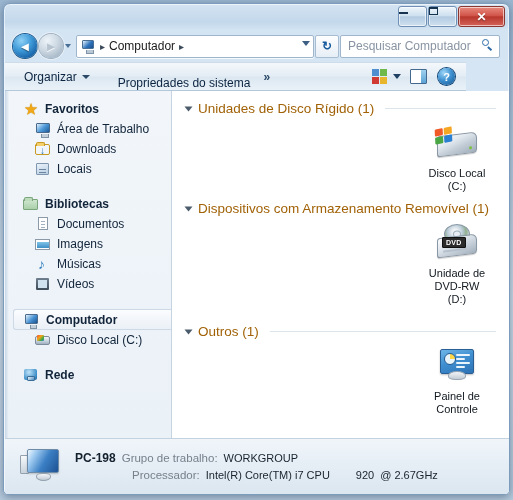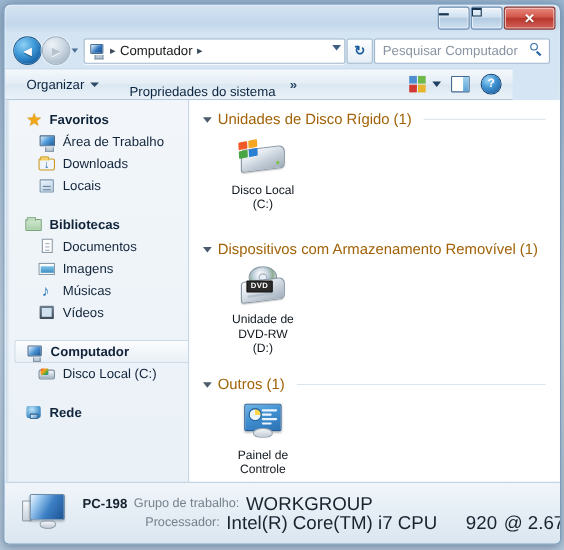--- a/index.html
+++ b/index.html
@@ -294,21 +294,21 @@
   .gtri{
     width:0;height:0;
     border-top:4px solid transparent;border-bottom:4px solid transparent;
     border-left:5px solid #4b5b6b;
     transform:rotate(90deg);flex:none;cursor:pointer;
   }
   .gtitle{
     font-size:13.5px;color:#a16207;white-space:nowrap;
   }
   .gline{flex:1;height:1px;background:#dde5ec;margin-left:4px;}
-  .items{display:flex;flex-wrap:wrap;padding-left:14px;margin-top:6px;}
+  .items{display:flex;flex-wrap:wrap;padding-left:14px;margin-top:6px;justify-content:flex-end;}
   .item{
     width:78px;display:flex;flex-direction:column;align-items:center;
     cursor:pointer;margin-bottom:6px;
   }
   .itemicon{width:48px;height:42px;position:relative;margin-bottom:3px;}
   .itemlabel{
     font-size:11px;color:#11181f;text-align:center;line-height:13px;
     white-space:pre-line;
   }
 
@@ -406,21 +406,21 @@
   }
   .sb-tower{
     position:absolute;left:1px;top:8px;width:9px;height:19px;
     background:linear-gradient(180deg,#f6f9fb,#c9d3dc);
     border:1px solid #93a1ae;border-radius:1px;box-sizing:border-box;
   }
   .sb-text{margin-left:10px;line-height:17px;}
   .sb-line{display:flex;align-items:flex-start;gap:6px;white-space:nowrap;}
   .sb-name{font-size:12px;font-weight:bold;color:#13202d;}
   .sb-key{font-size:11.5px;color:#76808b;}
-  .sb-val{font-size:17px;color:#18232e;}
+  .sb-val{font-size:11px;color:#18232e;}
   .sb-line.second{padding-left:57px;}
   .sb-gap{display:inline-block;width:14px;}
 </style>
 </head>
 <body>
 
 <div class="desktop">
 
   <div class="window">
 
@@ -603,21 +603,21 @@
                   <i class="w2"></i>
                   <i class="w3"></i>
                   <i class="w4"></i>
                 </span>
             </div>
             <div class="itemlabel">Disco Local
 (C:)</div>
           </div>
         </div>
 
-        <div class="grouphead" style="margin-top:20px;">
+        <div class="grouphead" style="margin-top:2px;">
           <span class="gtri"></span>
           <span class="gtitle">Dispositivos com Armazenamento Removível (1)</span>
           <span class="gline"></span>
         </div>
         <div class="items">
           <div class="item">
             <div class="itemicon">
               <span class="dvd-disc"></span>
               <span class="dvd-tray"></span>
               <span class="dvd-badge">DVD</span>

